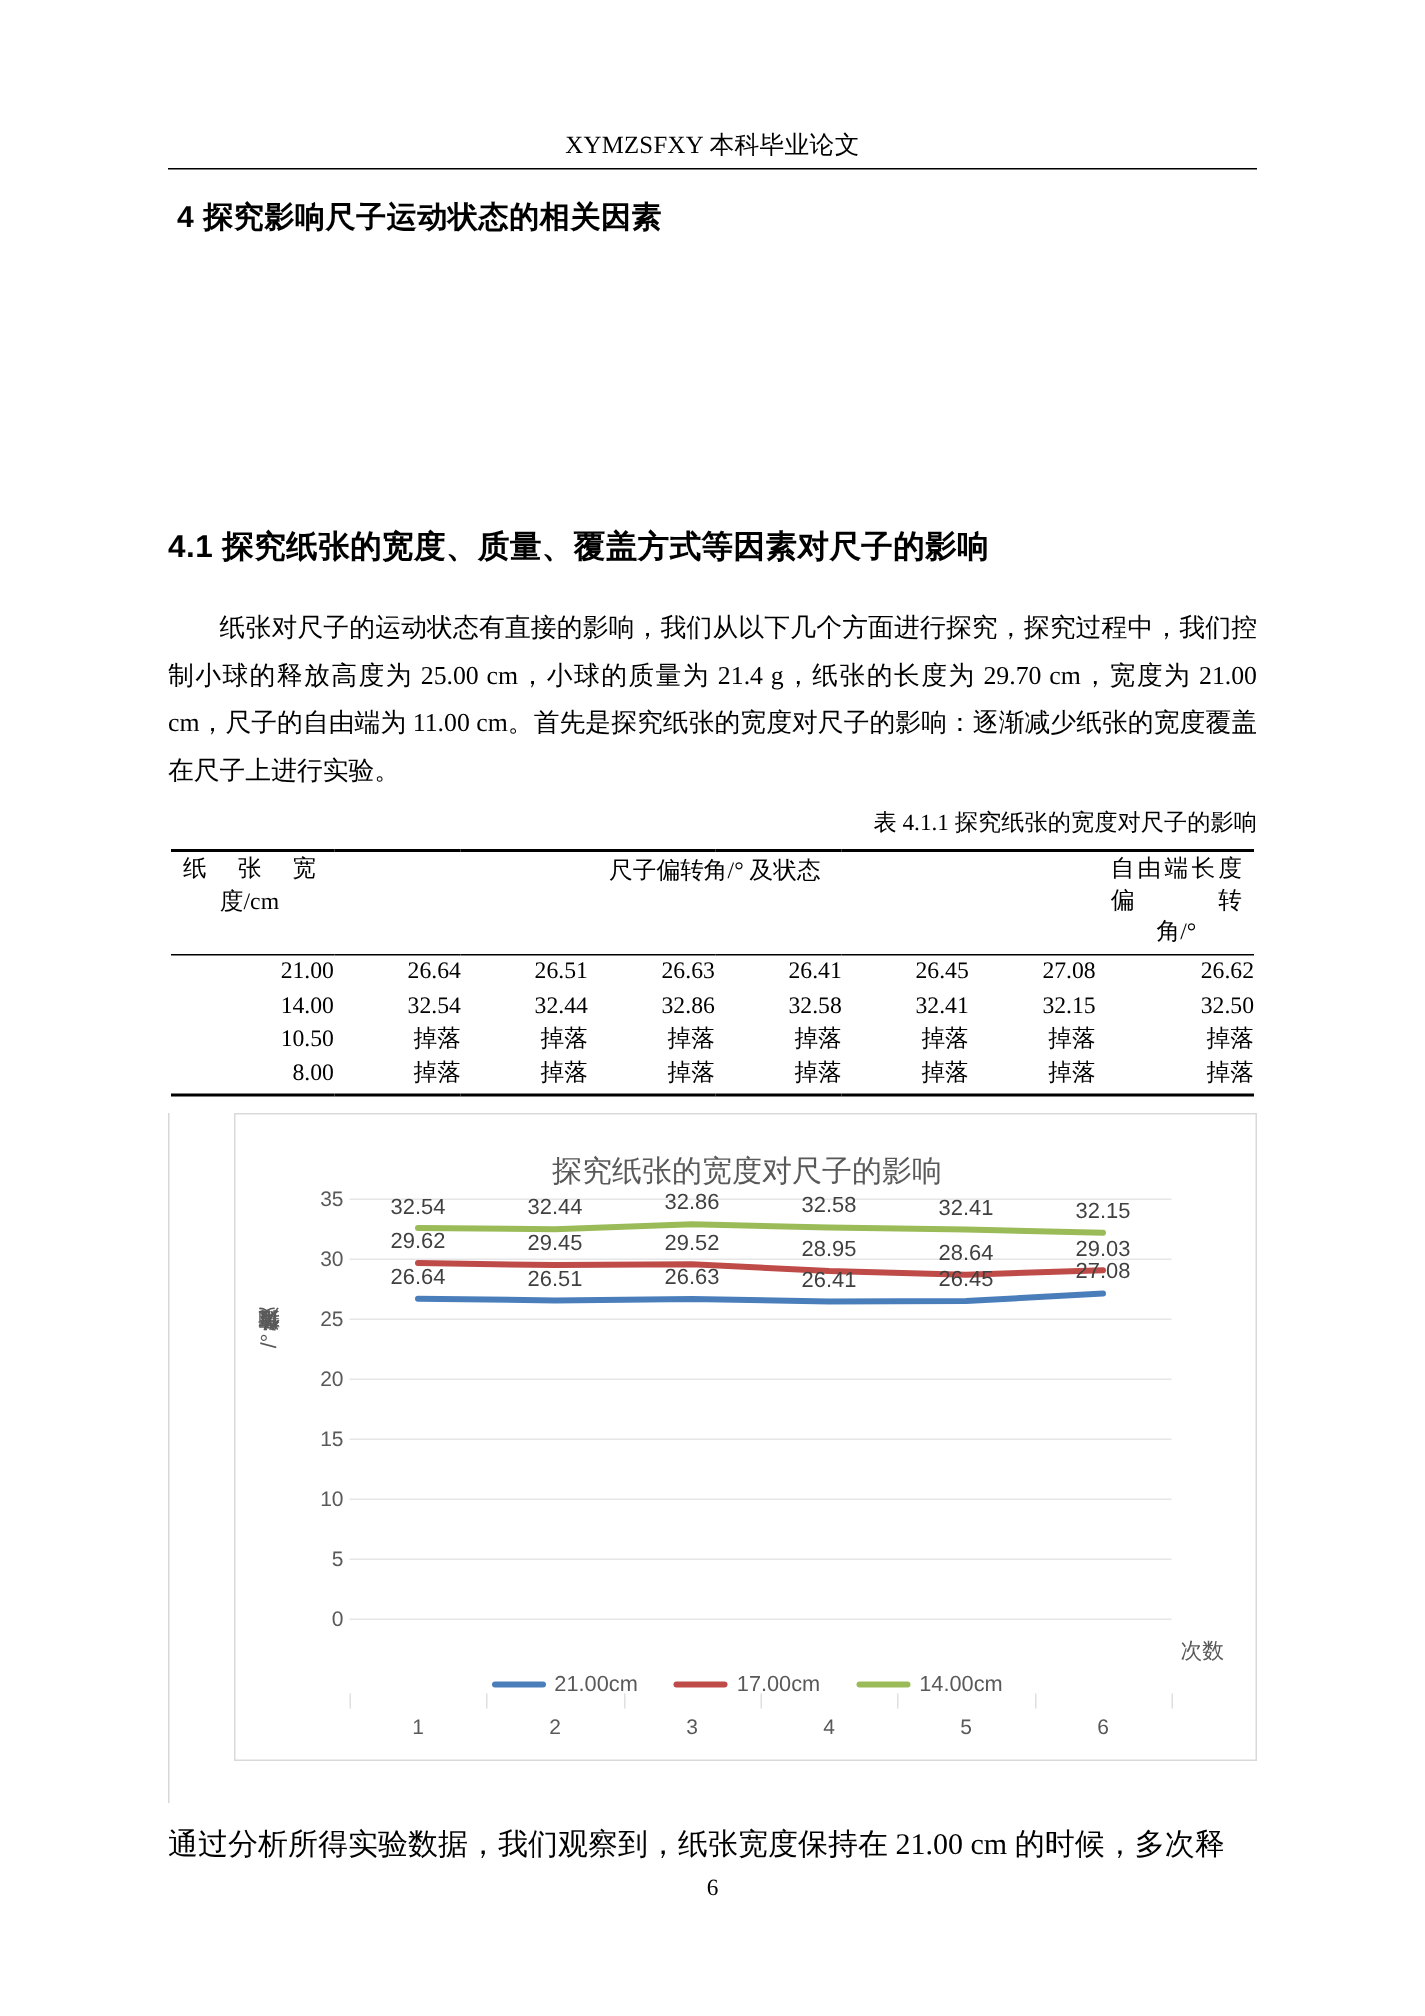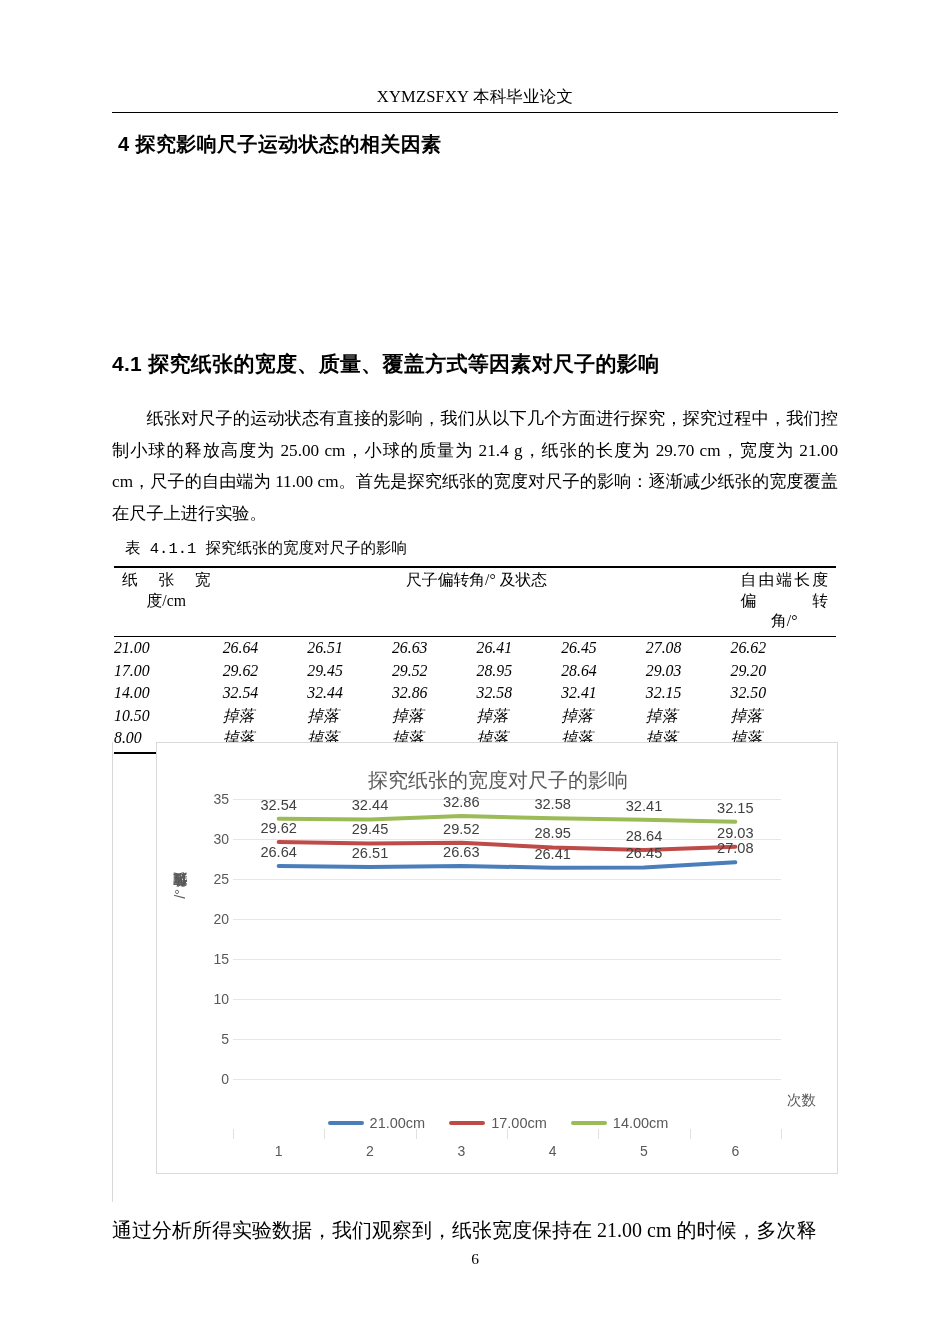--- a/index.html
+++ b/index.html
@@ -88,47 +88,45 @@
   #para-1 { top: 182px; }
   #para-2 { top: 392px; margin-top: 11px; }
   .sup {
     font-size: 11px;
     vertical-align: super;
   }
 
   
   .tbl-caption {
     position: absolute;
-    left: 125px;
+    left: 112px;
     top: 538px;
     width: 726px;
-    text-align: left;
+    text-align: right;
     font-size: 15.5px;
-    font-family: Liberation Mono, monospace;
   }
   table.data {
     position: absolute;
     left: 114px;
     top: 566px;
     width: 722px;
     border-collapse: collapse;
     font-size: 15.8px;
   }
   table.data thead th {
     font-weight: normal;
     padding: 2px 0 4px 0;
     vertical-align: top;
     border-top: 2.2px solid #000;
     border-bottom: 1.1px solid #000;
   }
   table.data tbody td {
-    text-align: left;
+    text-align: right;
     padding: 1px 0;
     line-height: 20.5px;
-    font-style: italic;
   }
   table.data tbody tr:last-child td {
     border-bottom: 2.2px solid #000;
     padding-bottom: 3px;
   }
   .th-stack {
     text-align: justify;
     text-align-last: justify;
     line-height: 20.5px;
   }
@@ -305,30 +303,20 @@
           <td class="">21.00</td>
           <td class="col-val">26.64</td>
           <td class="col-val">26.51</td>
           <td class="col-val">26.63</td>
           <td class="col-val">26.41</td>
           <td class="col-val">26.45</td>
           <td class="col-val">27.08</td>
           <td class="col-val">26.62</td>
         </tr>
         <tr>
-          <td class="">17.00</td>
-          <td class="col-val">29.62</td>
-          <td class="col-val">29.45</td>
-          <td class="col-val">29.52</td>
-          <td class="col-val">28.95</td>
-          <td class="col-val">28.64</td>
-          <td class="col-val">29.03</td>
-          <td class="col-val">29.20</td>
-        </tr>
-        <tr>
           <td class="">14.00</td>
           <td class="col-val">32.54</td>
           <td class="col-val">32.44</td>
           <td class="col-val">32.86</td>
           <td class="col-val">32.58</td>
           <td class="col-val">32.41</td>
           <td class="col-val">32.15</td>
           <td class="col-val">32.50</td>
         </tr>
         <tr>

